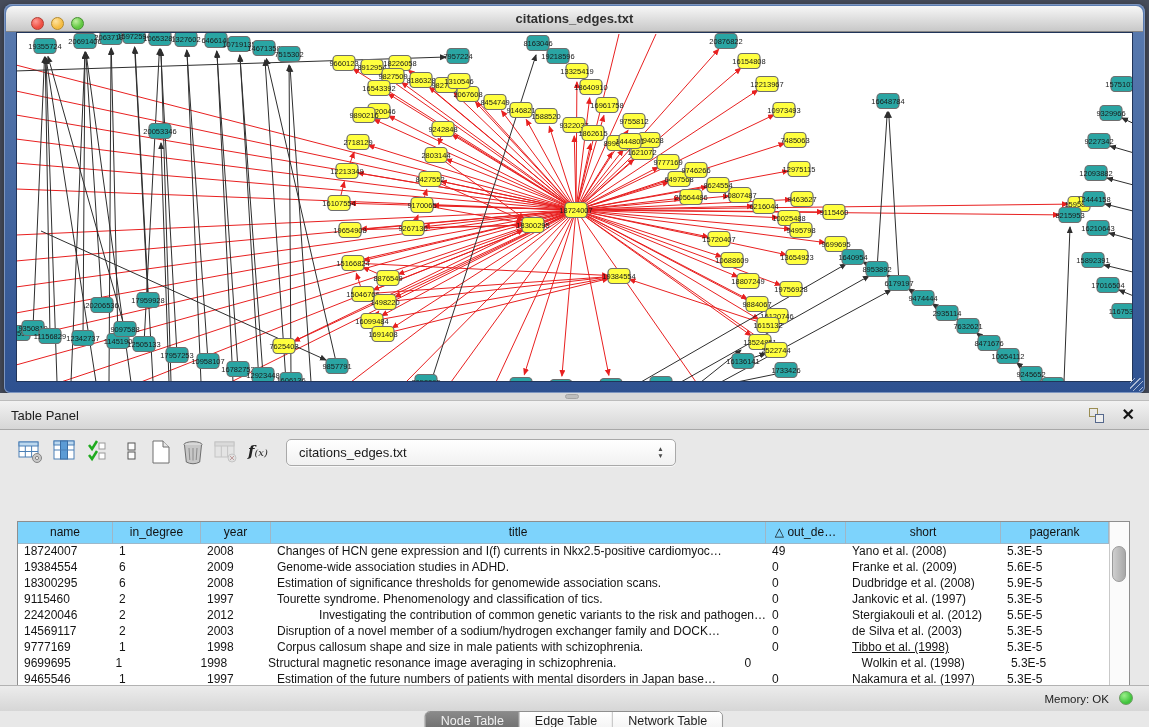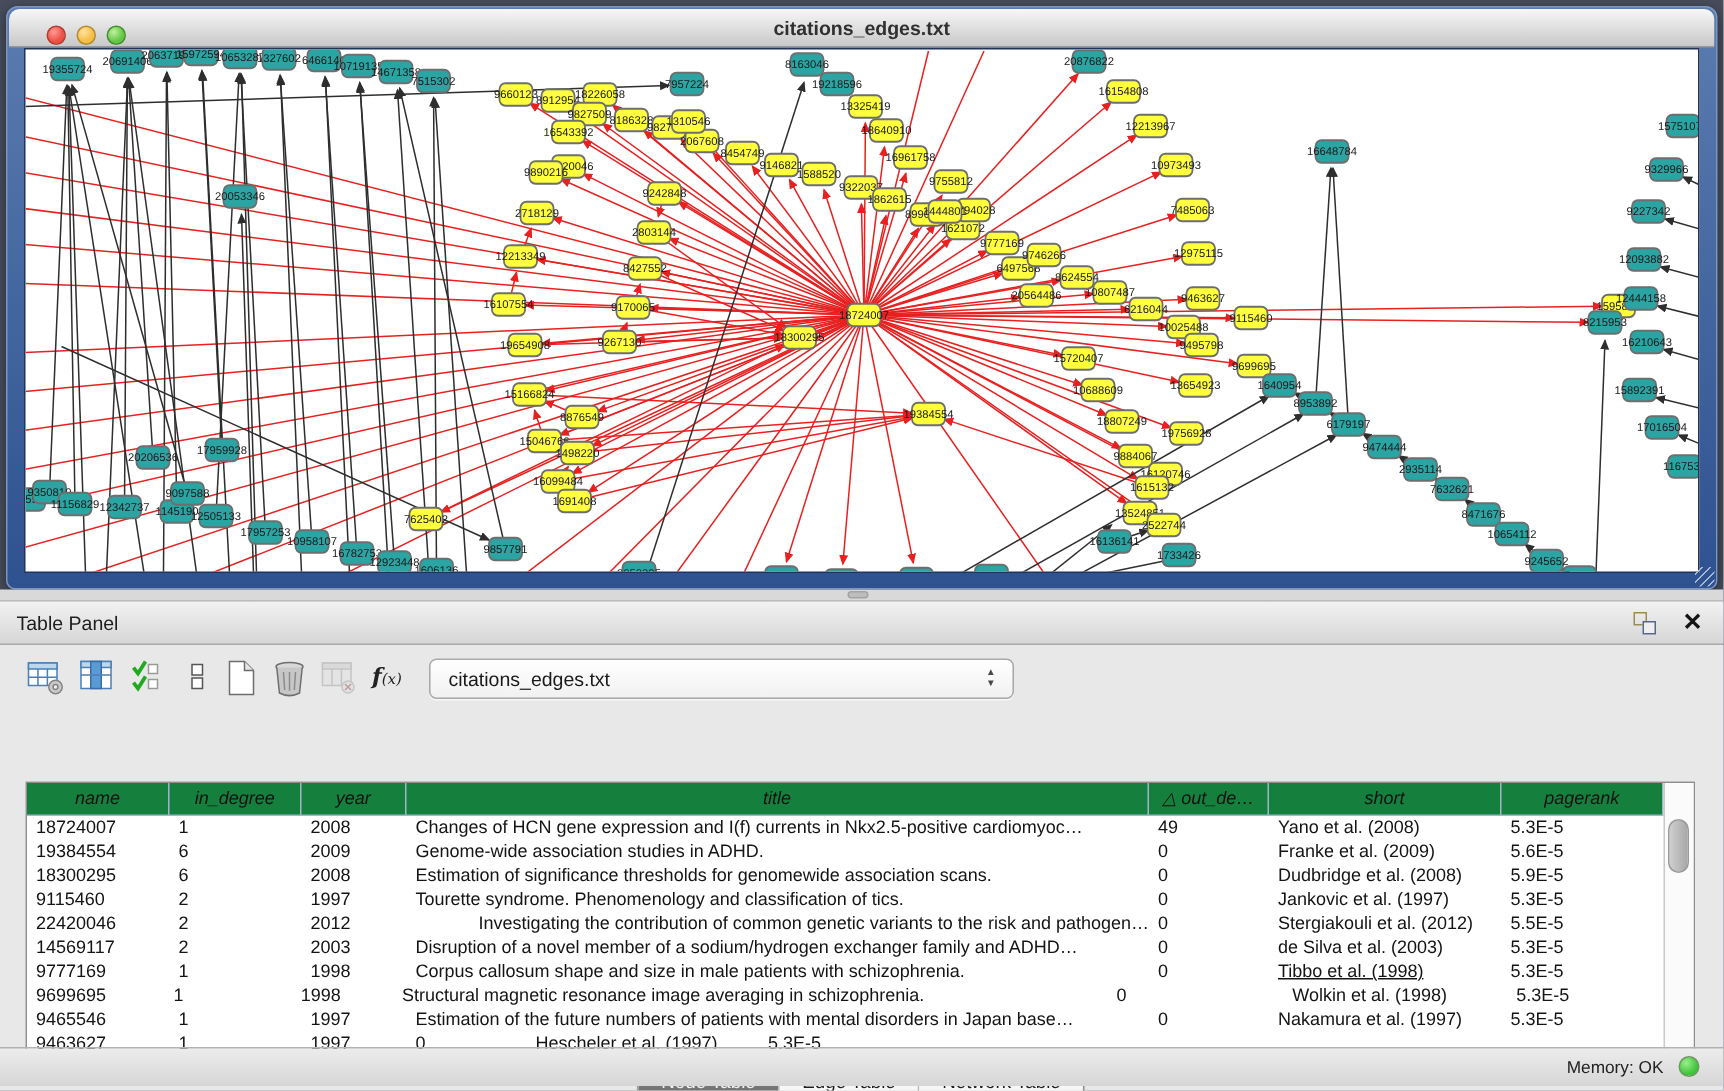--- a/index.html
+++ b/index.html
@@ -47,41 +47,41 @@
   #table-dropdown { position:absolute; left:286px; top:1px; width:390px; height:27px;
     background:linear-gradient(#ffffff,#f1f1f1); border:1px solid #a9a9a9; border-radius:5px;
     font-size:13px; color:#1a1a1a; line-height:25px; padding-left:12px; box-shadow:0 1px 0 rgba(255,255,255,.7); }
   .stepper { position:absolute; right:10px; top:5px; width:9px; height:16px; font-size:6.5px; line-height:7px;
     color:#4a4a4a; text-align:center; }
 
   
   #tbl-wrap { position:absolute; left:17px; top:91px; width:1113px; height:184px;
     background:#ffffff; border:1px solid #8e8e8e; }
   #thead { position:absolute; left:0; top:0; height:22px; width:1091px; display:flex;
-    background:#15803d; border-bottom:1px solid #9db8ca;font-style:italic; }
+    background:#7dd3fc; border-bottom:1px solid #9db8ca; }
   .th { height:22px; line-height:21px; font-size:12px; color:#111; text-align:center;
     border-right:1px solid #9fb6c6; overflow:hidden; white-space:nowrap; }
   #tbody { position:absolute; left:0; top:22px; width:1091px; height:160px; overflow:hidden; }
   .tr { display:flex; height:16px; }
   .td { height:16px; line-height:15px; font-size:12px; color:#141414; padding-left:6px;
     overflow:hidden; white-space:nowrap; }
   #vscroll { position:absolute; right:0; top:0; bottom:0; width:20px; background:#fbfbfb; border-left:1px solid #c9c9c9; }
   #vthumb { position:absolute; left:2px; top:24px; width:14px; height:36px; border-radius:7px;
     background:linear-gradient(90deg,#cfcfcf,#a8a8a8); border:1px solid #9a9a9a; }
 
   
   #tabs { position:absolute; left:574px; top:281px; transform:translateX(-50%); display:flex;
     border:1px solid #8f8f8f; border-radius:5px; overflow:hidden; background:#fdfdfd; box-shadow:0 1px 1px rgba(0,0,0,.15); }
   .tab { height:20px; line-height:19px; font-size:12.5px; padding:0 15px; color:#1c1c1c;
     background:linear-gradient(#ffffff,#f2f2f2); border-right:1px solid #b5b5b5; }
   .tab:last-child { border-right:none; }
   .tab.sel { background:linear-gradient(#8a8a8a,#6b6b6b); color:#f2f2f2; }
 
   
-  #statusbar { position:absolute; left:0; bottom:3px; width:1149px; height:26px;
+  #statusbar { position:absolute; left:0; bottom:16px; width:1149px; height:26px;
     background:linear-gradient(#ececec,#d6d6d6); border-top:1px solid #b2b2b2; }
   #mem-label { position:absolute; right:40px; top:7px; font-size:11.5px; color:#222; }
   #mem-dot { position:absolute; right:16px; top:5px; width:14px; height:14px; border-radius:50%;
     background:radial-gradient(circle at 35% 30%, #9aef8a, #3fc43c 65%); border:1px solid #6a9a60; }
 </style>
 </head>
 <body>
 
 <div id="net-window">
   <div class="titlebar">
@@ -671,21 +671,21 @@
             <div class="td" style="width: 70px;">2012</div>
             <div class="td" style="width: 495px; text-align: right;">Investigating the contribution of common genetic variants to the risk and pathogen…</div>
             <div class="td" style="width: 80px;">0</div>
             <div class="td" style="width: 155px;">Stergiakouli et al. (2012)</div>
             <div class="td" style="width: 108px;">5.5E-5</div>
           </div>
           <div class="tr">
             <div class="td" style="width: 95px;">14569117</div>
             <div class="td" style="width: 88px;">2</div>
             <div class="td" style="width: 70px;">2003</div>
-            <div class="td" style="width: 495px;">Disruption of a novel member of a sodium/hydrogen exchanger family and ADHD…</div>
+            <div class="td" style="width: 495px;">Disruption of a novel member of a sodium/hydrogen exchanger family and DOCK…</div>
             <div class="td" style="width: 80px;">0</div>
             <div class="td" style="width: 155px;">de Silva et al. (2003)</div>
             <div class="td" style="width: 108px;">5.3E-5</div>
           </div>
           <div class="tr">
             <div class="td" style="width: 95px;">9777169</div>
             <div class="td" style="width: 88px;">1</div>
             <div class="td" style="width: 70px;">1998</div>
             <div class="td" style="width: 495px;">Corpus callosum shape and size in male patients with schizophrenia.</div>
             <div class="td" style="width: 80px;">0</div>

